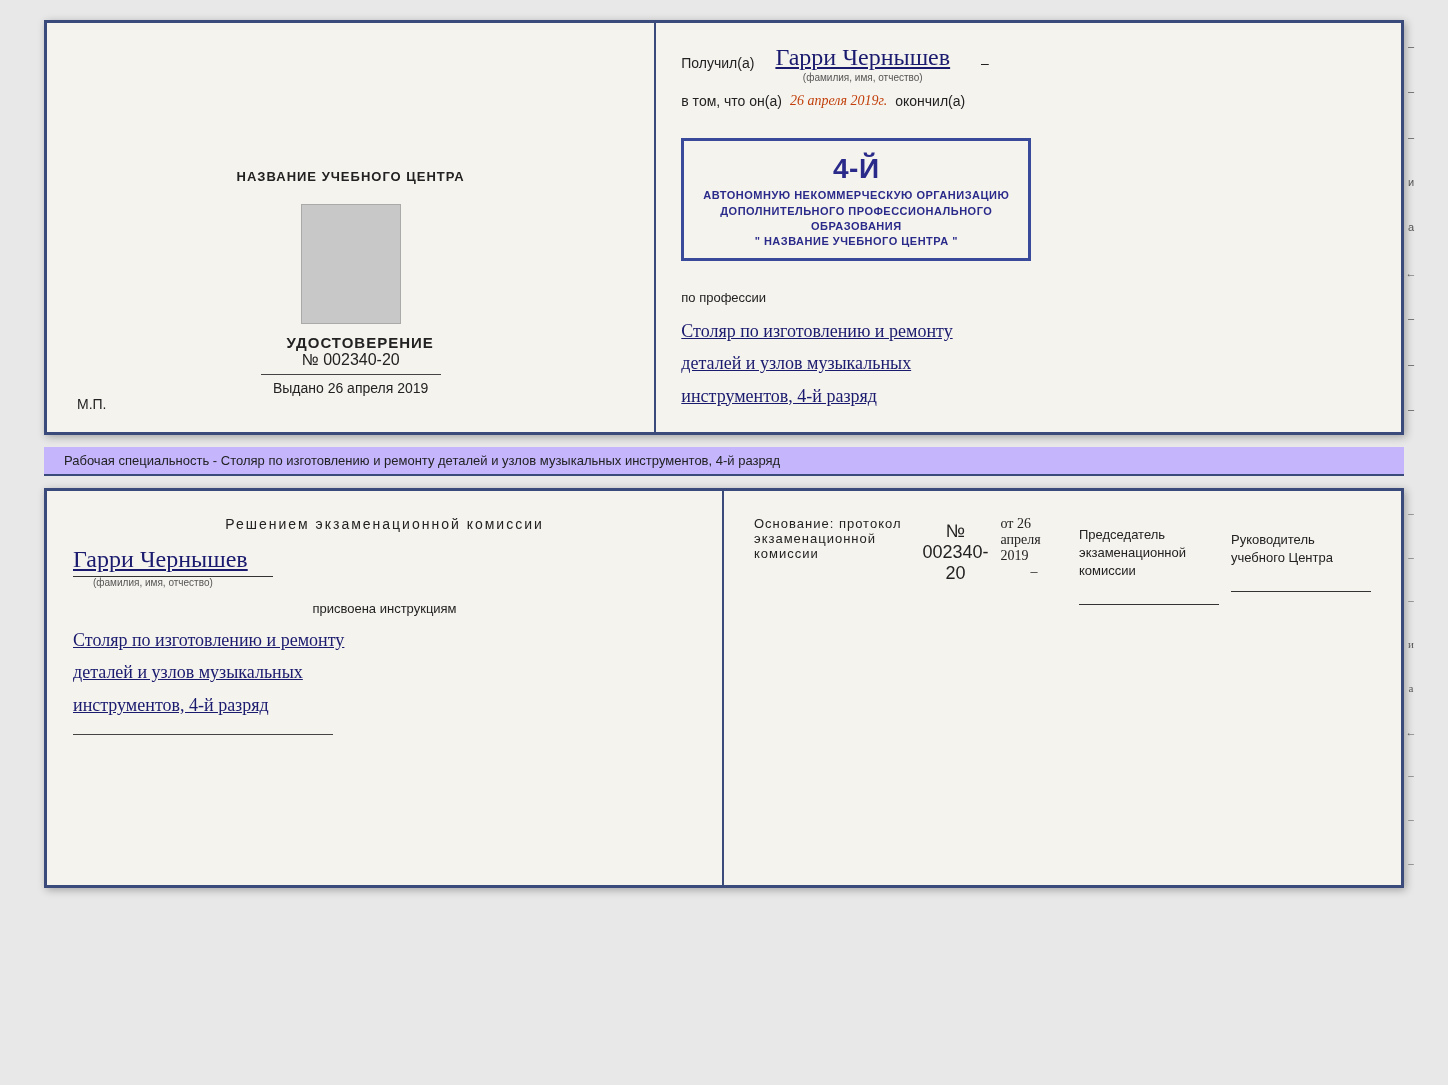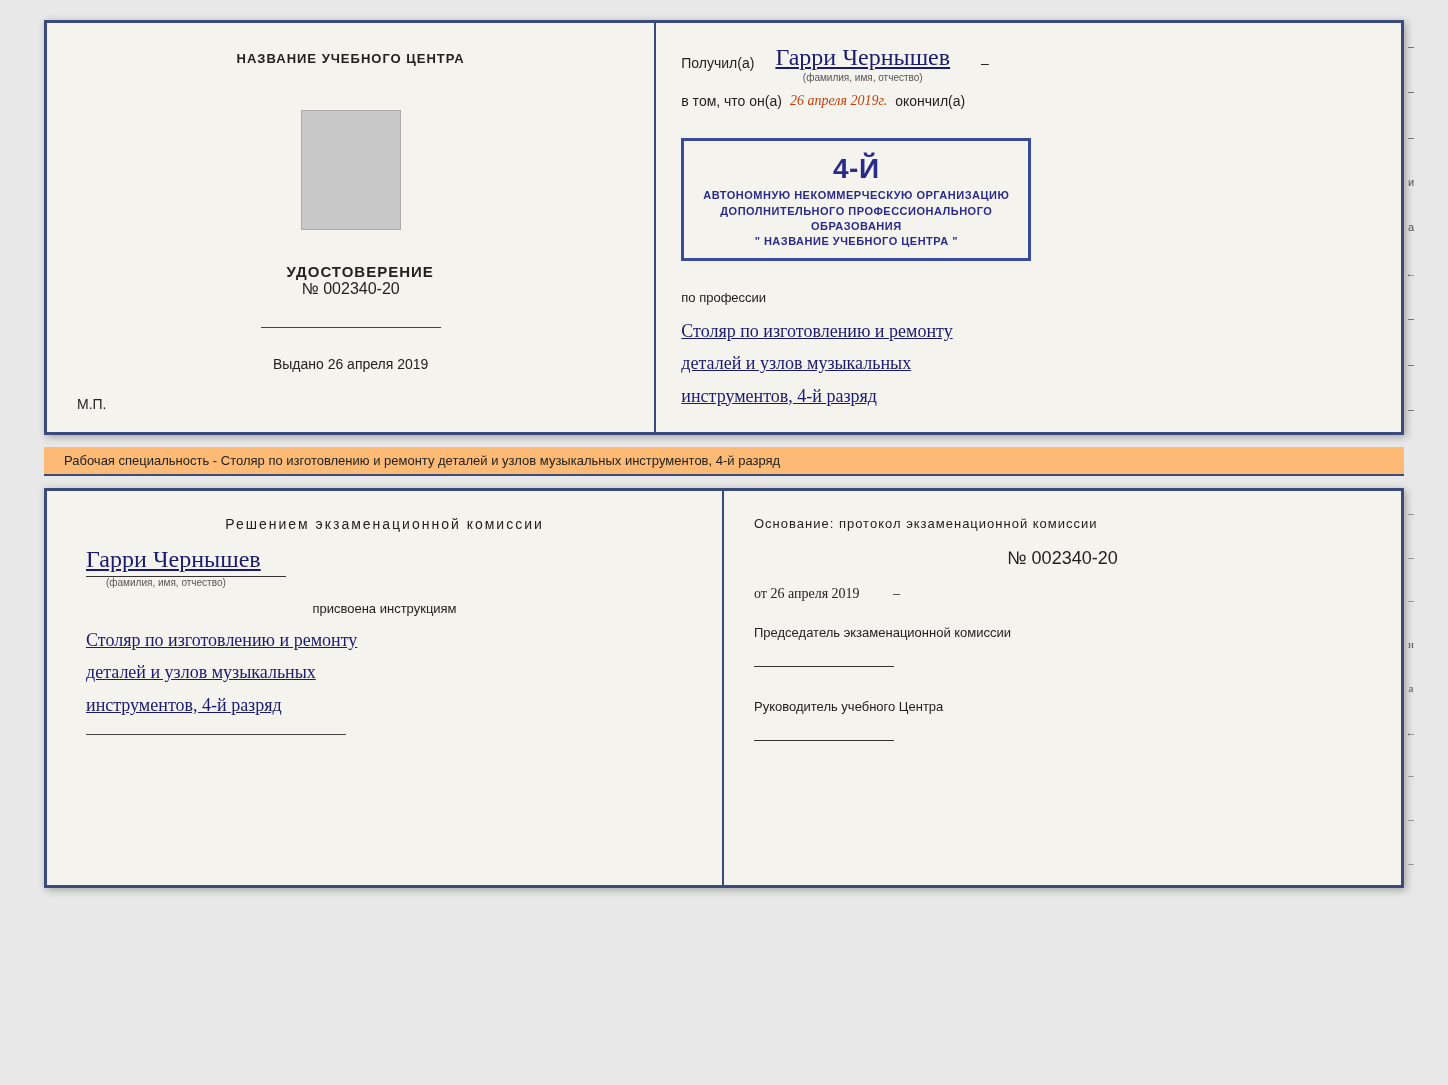--- a/index.html
+++ b/index.html
@@ -21,25 +21,25 @@
       width: 1360px;
       background: #f5f3ee;
       border: 3px solid #3a4a7a;
       position: relative;
       box-shadow: 2px 2px 8px rgba(0,0,0,0.3);
     }
 
     .doc-left {
       width: 45%;
       border-right: 2px solid #3a4a7a;
-      padding: 28px 30px 20px 30px;
+      padding: 44px 30px 20px 30px;
       display: flex;
       flex-direction: column;
       align-items: center;
-      justify-content: space-between;
+      justify-content: flex-end;
       min-height: 380px;
       position: relative;
     }
 
     .doc-right {
       width: 55%;
       padding: 20px 25px 20px 25px;
       display: flex;
       flex-direction: column;
       gap: 10px;
@@ -188,21 +188,21 @@
       flex-direction: column;
       justify-content: space-around;
       align-items: center;
       color: #555;
       font-size: 11px;
       font-family: Arial, sans-serif;
     }
 
     
     .description-line {
-      background: #fdba74;
+      background: #c4b5fd;
       padding: 6px 20px;
       font-size: 13px;
       color: #222;
       font-family: Arial, sans-serif;
       width: 1360px;
       border-bottom: 2px solid #3a4a7a;
     }
 
     
     .document-bottom {
@@ -210,31 +210,31 @@
       width: 1360px;
       background: #f5f3ee;
       border: 3px solid #3a4a7a;
       box-shadow: 2px 2px 8px rgba(0,0,0,0.3);
       min-height: 400px;
     }
 
     .doc-bottom-left {
       width: 50%;
       border-right: 2px solid #3a4a7a;
-      padding: 25px 39px;
+      padding: 25px 26px;
       display: flex;
       flex-direction: column;
       gap: 8px;
     }
 
     .doc-bottom-right {
       width: 50%;
       padding: 25px 30px;
       display: flex;
-      flex-direction: column;
+      flex-direction: row;
       gap: 12px;
       position: relative;
     }
 
     .decision-title {
       font-size: 14px;
       color: #222;
       font-family: Arial, sans-serif;
       text-align: center;
       letter-spacing: 2px;

